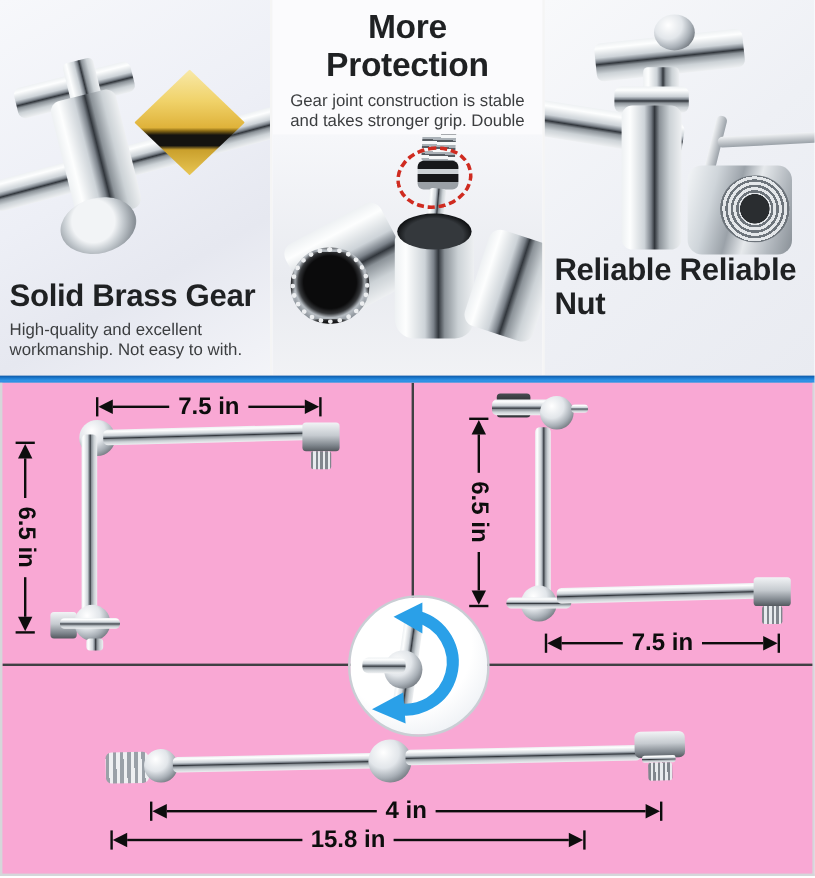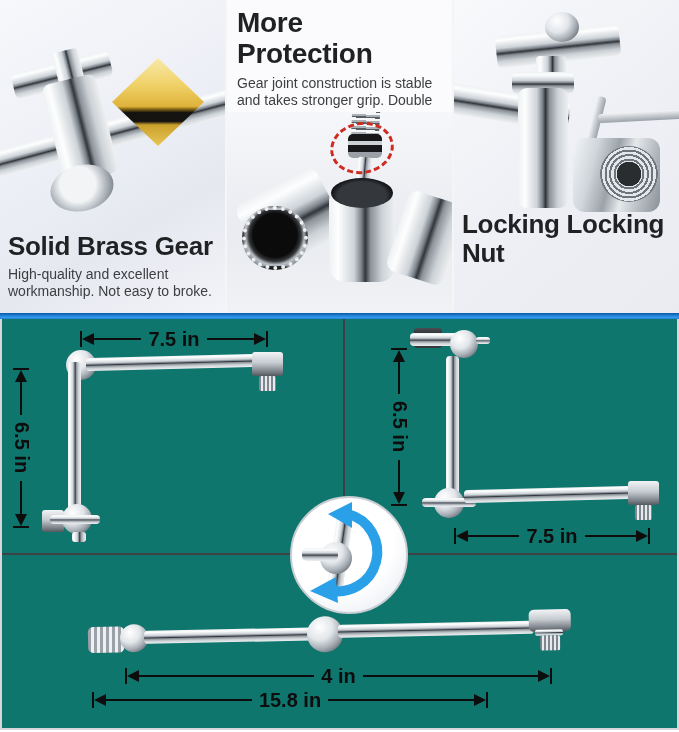--- a/index.html
+++ b/index.html
@@ -9,21 +9,21 @@
   
   .top-section{position:absolute;left:0;top:0;width:679px;height:313px;display:flex;gap:2px;background:#fff;}
   .col{position:relative;width:225px;height:313px;overflow:hidden;box-shadow:0 0 0 1px rgba(0,0,0,.04);}
   .c1{background:linear-gradient(150deg,#f7f8fb 0%,#edeff6 45%,#e6e8f0 70%,#f3f4f8 100%);}
   .c2{background:#fbfbfd;}
   .c3{background:linear-gradient(140deg,#f8f9fb 0%,#eef0f5 50%,#e9ebf1 100%);}
 
   .caption h2{margin:0 0 5px;font-size:26px;font-weight:700;color:#1f2123;line-height:1.1;letter-spacing:-.3px;}
   .caption p{margin:0;font-size:14px;line-height:1.27;color:#3c3e40;}
   .cap1{position:absolute;left:8px;top:232px;width:212px;}
-  .cap2{position:relative;padding:8px 10px 0 10px;width:205px;}
+  .cap2{position:relative;padding:8px 10px 0 10px;width:205px;text-align:center;}
   .cap2 h2{font-size:28px;}
   .cap3{position:absolute;left:8px;top:210px;width:210px;}
 
   .photo{position:absolute;overflow:hidden;}
   .p1{inset:0;}
   .p2{left:0;top:112px;right:0;bottom:0;background:linear-gradient(to bottom,#f6f7fa,#e9ebf0 60%,#f1f2f5);}
   .p3{inset:0;}
   .photo > div{position:absolute;}
 
   
@@ -76,21 +76,21 @@
            background:linear-gradient(105deg,#f4f6f8 0%,#cfd5da 25%,#9ba2a9 45%,#e6e9ec 60%,#b4bac0 80%,#888f96 100%);}
   .p3-nuthole{left:146px;top:146px;width:58px;height:56px;border-radius:50%;
            background:radial-gradient(circle,#2a2d30 0 30%,rgba(0,0,0,0) 31%),
                       repeating-radial-gradient(circle at 50% 50%,#6d747b 0 2px,#e4e7ea 2px 4.5px);}
 
   
   .blue-bar{position:absolute;left:0;top:313px;width:679px;height:6px;
             background:linear-gradient(to bottom,#0d57a6 0%,#1e7ed3 40%,#3598ea 75%,#1e7ed3 100%);}
 
   
-  .dbox{position:absolute;left:0;top:319px;width:675px;height:409px;background:#0f766e;
+  .dbox{position:absolute;left:0;top:319px;width:675px;height:409px;background:#f9a8d4;
         border:2px solid #d5d7da;border-top:none;overflow:hidden;}
   .dbox > div{position:absolute;}
   .vdiv{left:341px;top:0;width:2px;height:234px;background:#3f4144;}
   .hdiv{left:0;top:234px;width:679px;height:2px;background:#3f4144;}
 
   
   .dimh{position:absolute;display:flex;align-items:center;height:22px;}
   .dimh .tick{width:2px;height:16px;background:#0d0d0d;}
   .dimh .ah{width:0;height:0;border-top:6px solid transparent;border-bottom:6px solid transparent;}
   .dimh .ah.l{border-right:12px solid #0d0d0d;}
@@ -132,21 +132,21 @@
       <div class="photo p1">
         <div class="p1-tube ch-h"></div>
         <div class="p1-hbar ch-h"></div>
         <div class="p1-post ch-v"></div>
         <div class="p1-valve ch-v"></div>
         <div class="p1-cap"></div>
         <div class="p1-diamond"></div>
       </div>
       <div class="caption cap1">
         <h2>Solid Brass Gear</h2>
-        <p>High-quality and excellent workmanship. Not easy to broke.</p>
+        <p>High-quality and excellent workmanship. Not easy to with.</p>
       </div>
     </div>
 
     <div class="col c2">
       <div class="caption cap2">
         <h2>More Protection</h2>
         <p>Gear joint construction is stable and takes stronger grip. Double seal rings prevent leaking effectively.</p>
       </div>
       <div class="photo p2">
         <div class="p2-stud"></div>
@@ -168,21 +168,21 @@
         <div class="p3-knob ball"></div>
         <div class="p3-post ch-v"></div>
         <div class="p3-collar ch-h"></div>
         <div class="p3-body ch-v"></div>
         <div class="p3-key1"></div>
         <div class="p3-key2"></div>
         <div class="p3-nut"></div>
         <div class="p3-nuthole"></div>
       </div>
       <div class="caption cap3">
-        <h2>Locking Locking Nut</h2>
+        <h2>Reliable Reliable Nut</h2>
       </div>
     </div>
   </div>
 
   <div class="blue-bar"></div>
 
   <div class="dbox">
     <div class="vdiv"></div>
     <div class="hdiv"></div>
 

